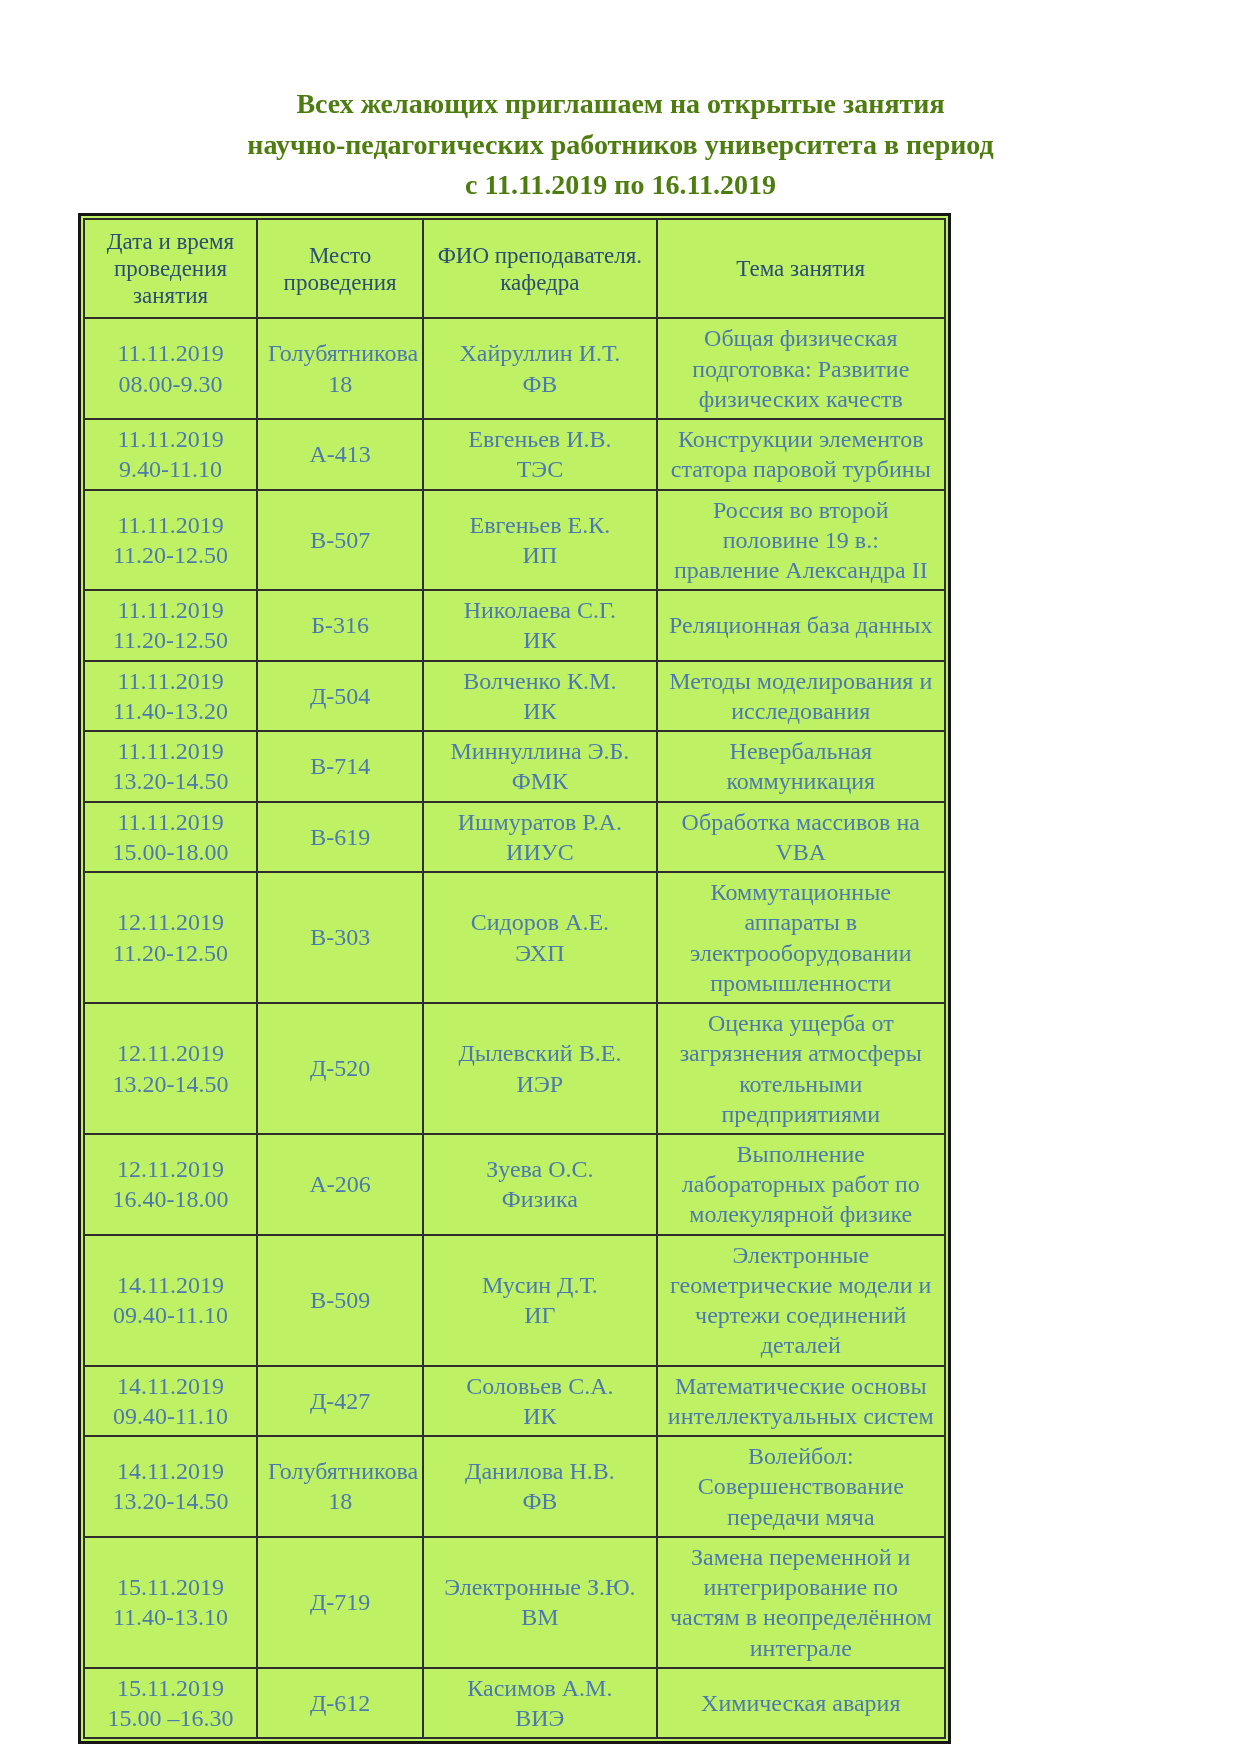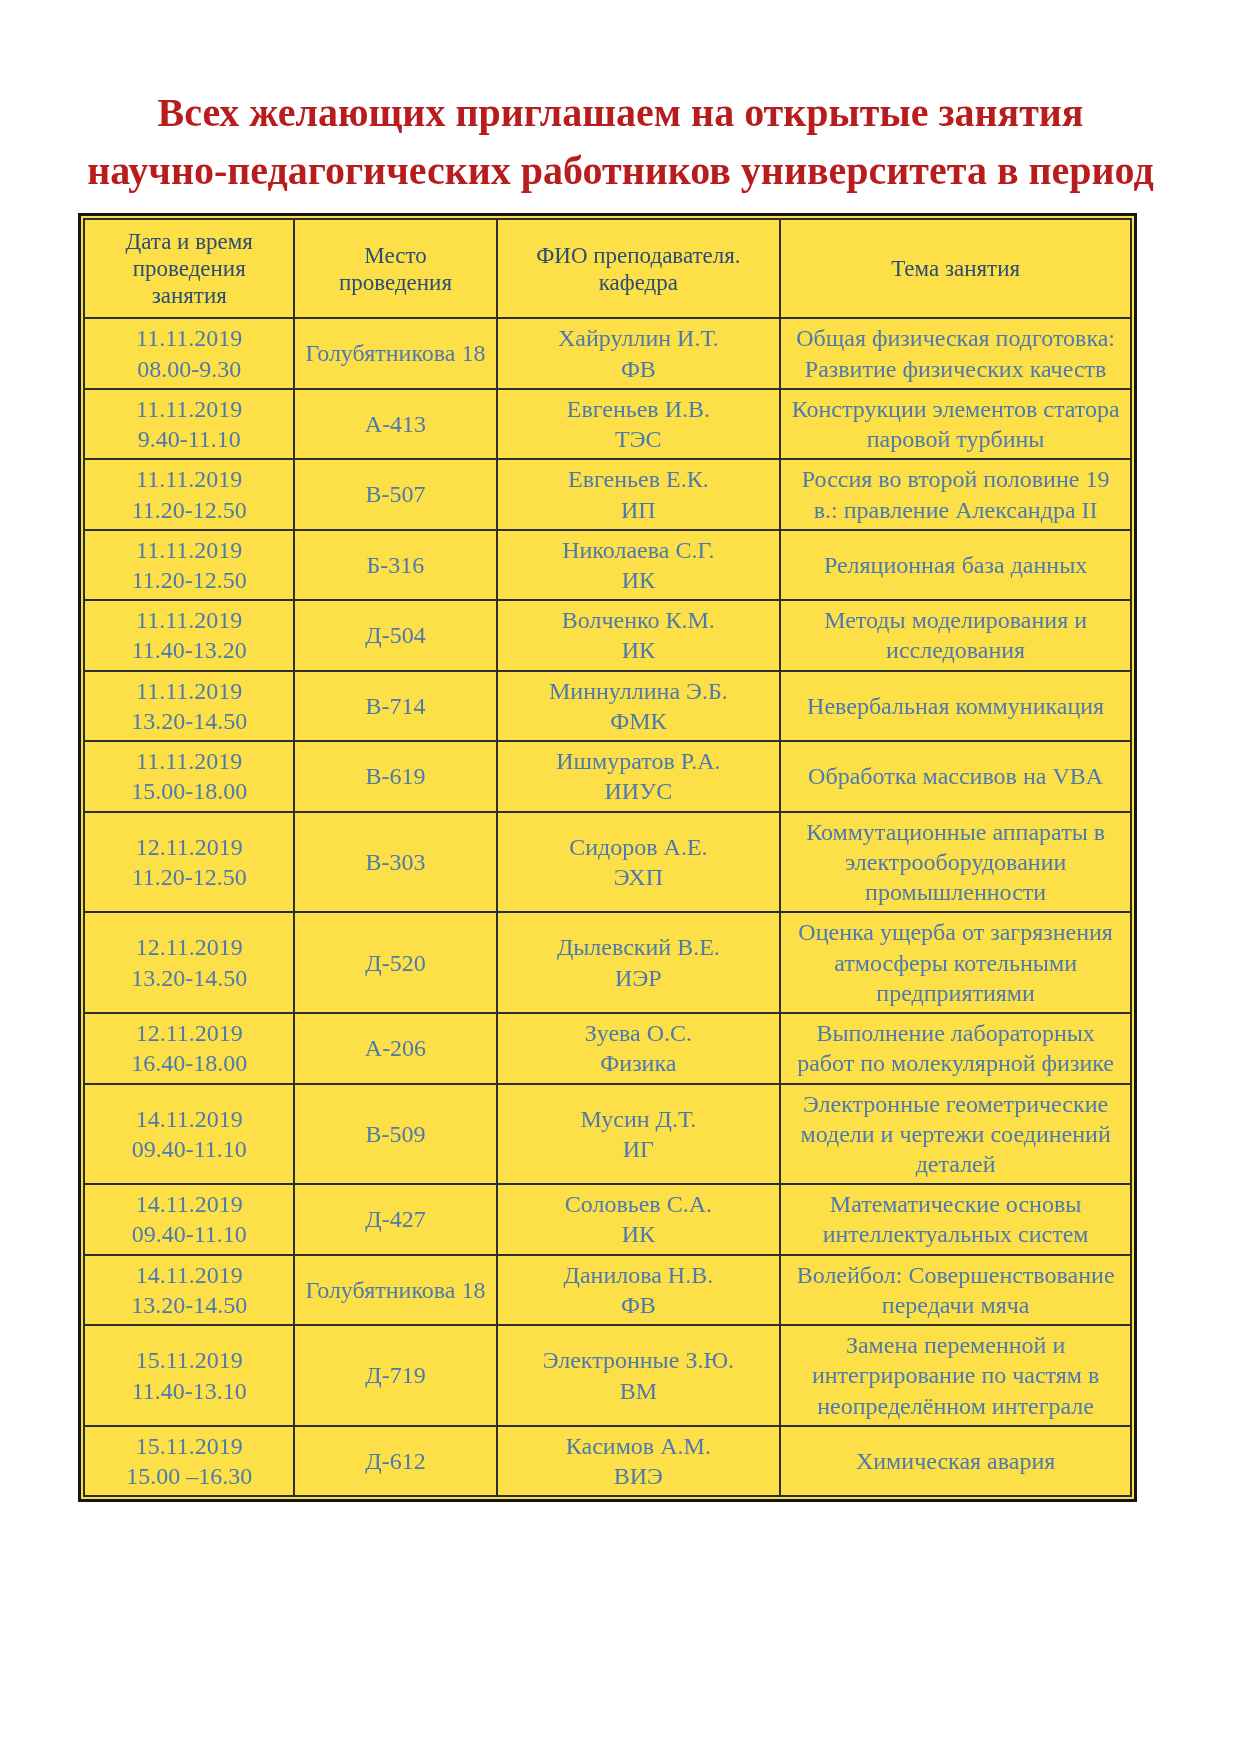--- a/index.html
+++ b/index.html
@@ -10,34 +10,34 @@
   body {
     width: 1241px;
     height: 1754px;
     font-family: "Liberation Serif", "DejaVu Serif", serif;
     position: relative;
     overflow: hidden;
   }
   .page-title {
     margin: 84px 70px 0 70px;
     text-align: center;
-    color: #b91c1c;
+    color: #4d7c0f;
     font-weight: bold;
-    font-size: 40px;
+    font-size: 28px;
     line-height: 1.45;
   }
   .table-wrap {
     box-sizing: border-box;
     position: absolute;
     left: 78px;
     top: 213px;
-    width: 1059px;
+    width: 873px;
     border: 3px solid #161616;
     padding: 2px;
-    background: #fde047;
+    background: #bef264;
   }
   table.schedule {
     border-collapse: collapse;
     width: 100%;
     table-layout: fixed;
   }
   table.schedule th,
   table.schedule td {
     border: 2px solid #2e2e2e;
     text-align: center;
@@ -62,20 +62,21 @@
   col.c-place { width: 19.3%; }
   col.c-teacher { width: 27.1%; }
   col.c-topic { width: 33.5%; }
 </style>
 </head>
 <body>
 
 <div class="page-title">
   <div>Всех желающих приглашаем на открытые занятия</div>
   <div>научно-педагогических работников университета в период</div>
+  <div>с 11.11.2019 по 16.11.2019</div>
 </div>
 
 <div class="table-wrap">
   <table class="schedule">
     <colgroup>
       <col class="c-date">
         <col class="c-place">
         <col class="c-teacher">
         <col class="c-topic">
     </colgroup>

